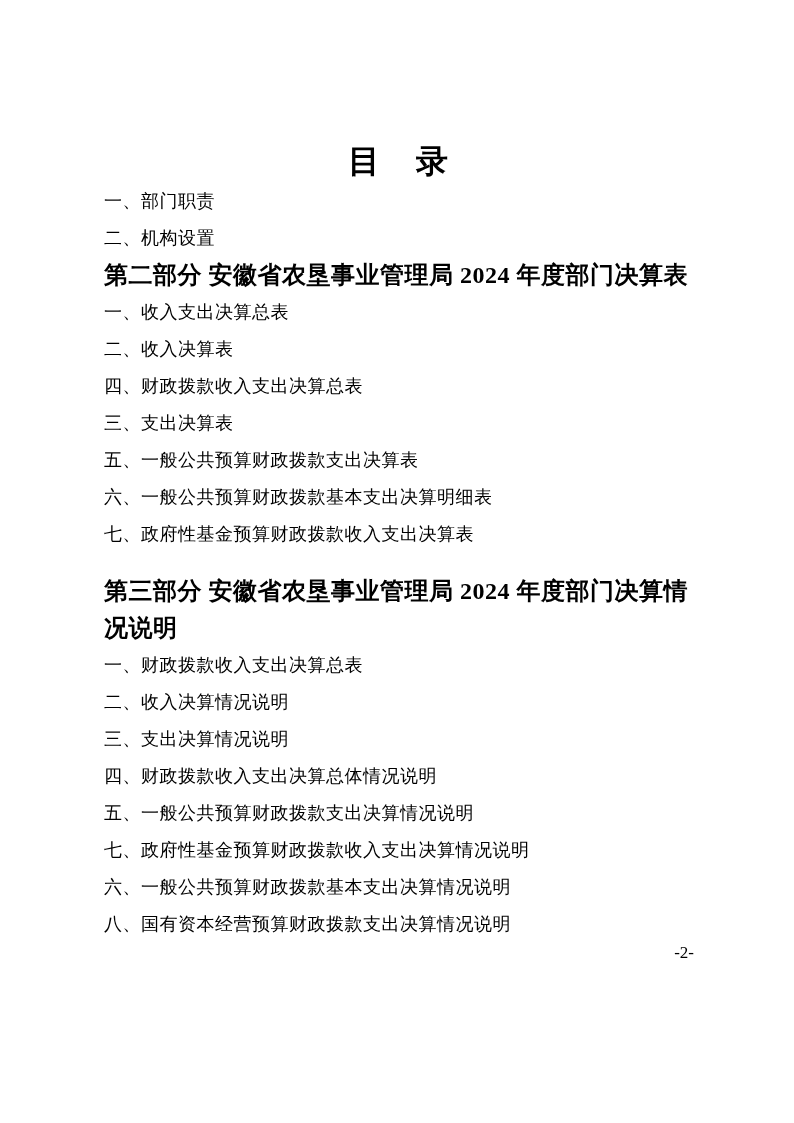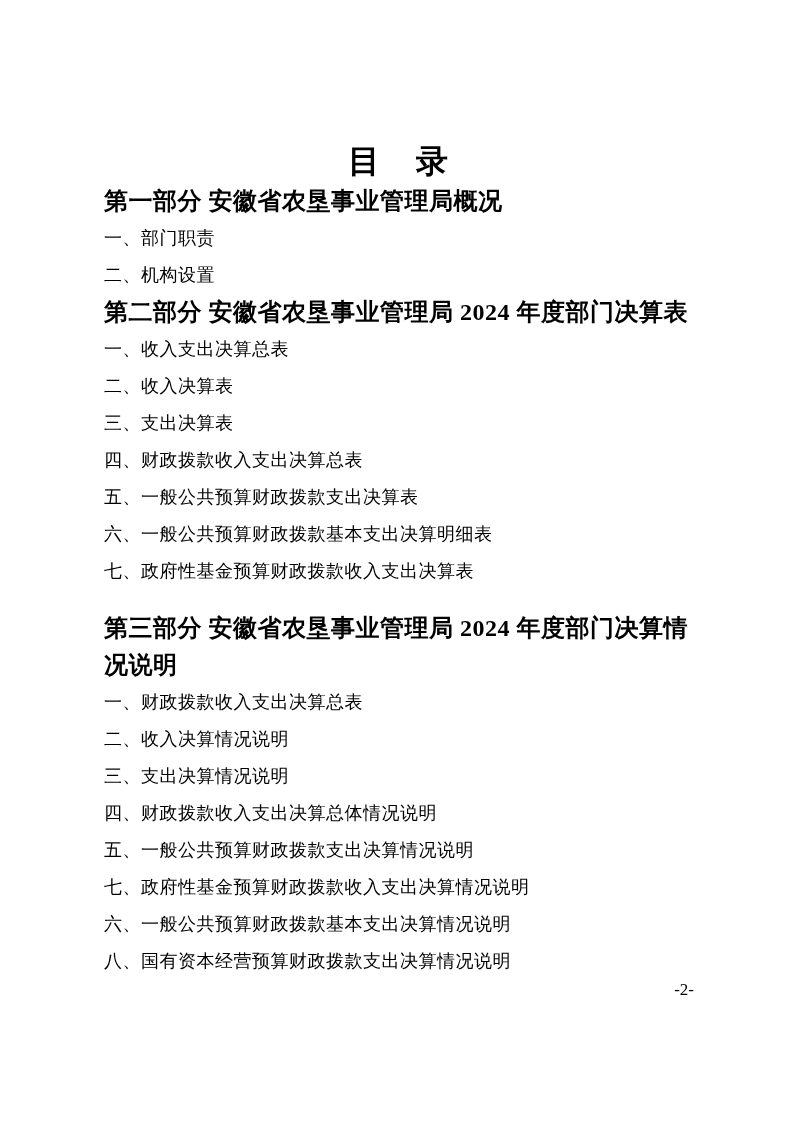--- a/index.html
+++ b/index.html
@@ -58,29 +58,28 @@
 </style>
 </head>
 <body>
 
 <div class="page">
 
   <h1 class="doc-title">目　录</h1>
 
   <div>
 
-    <p class="toc-line toc-heading">第一部分 安徽省农垦事业管理局概况</p>
     <p class="toc-line toc-item">一、部门职责</p>
     <p class="toc-line toc-item">二、机构设置</p>
 
     <p class="toc-line toc-heading">第二部分 安徽省农垦事业管理局 2024 年度部门决算表</p>
     <p class="toc-line toc-item">一、收入支出决算总表</p>
     <p class="toc-line toc-item">二、收入决算表</p>
+    <p class="toc-line toc-item">四、财政拨款收入支出决算总表</p>
     <p class="toc-line toc-item">三、支出决算表</p>
-    <p class="toc-line toc-item">四、财政拨款收入支出决算总表</p>
     <p class="toc-line toc-item">五、一般公共预算财政拨款支出决算表</p>
     <p class="toc-line toc-item">六、一般公共预算财政拨款基本支出决算明细表</p>
     <p class="toc-line toc-item">七、政府性基金预算财政拨款收入支出决算表</p>
 
     <p class="toc-line toc-heading wraps">第三部分 安徽省农垦事业管理局 2024 年度部门决算情况说明</p>
     <p class="toc-line toc-item">一、财政拨款收入支出决算总表</p>
     <p class="toc-line toc-item">二、收入决算情况说明</p>
     <p class="toc-line toc-item">三、支出决算情况说明</p>
     <p class="toc-line toc-item">四、财政拨款收入支出决算总体情况说明</p>
     <p class="toc-line toc-item">五、一般公共预算财政拨款支出决算情况说明</p>

